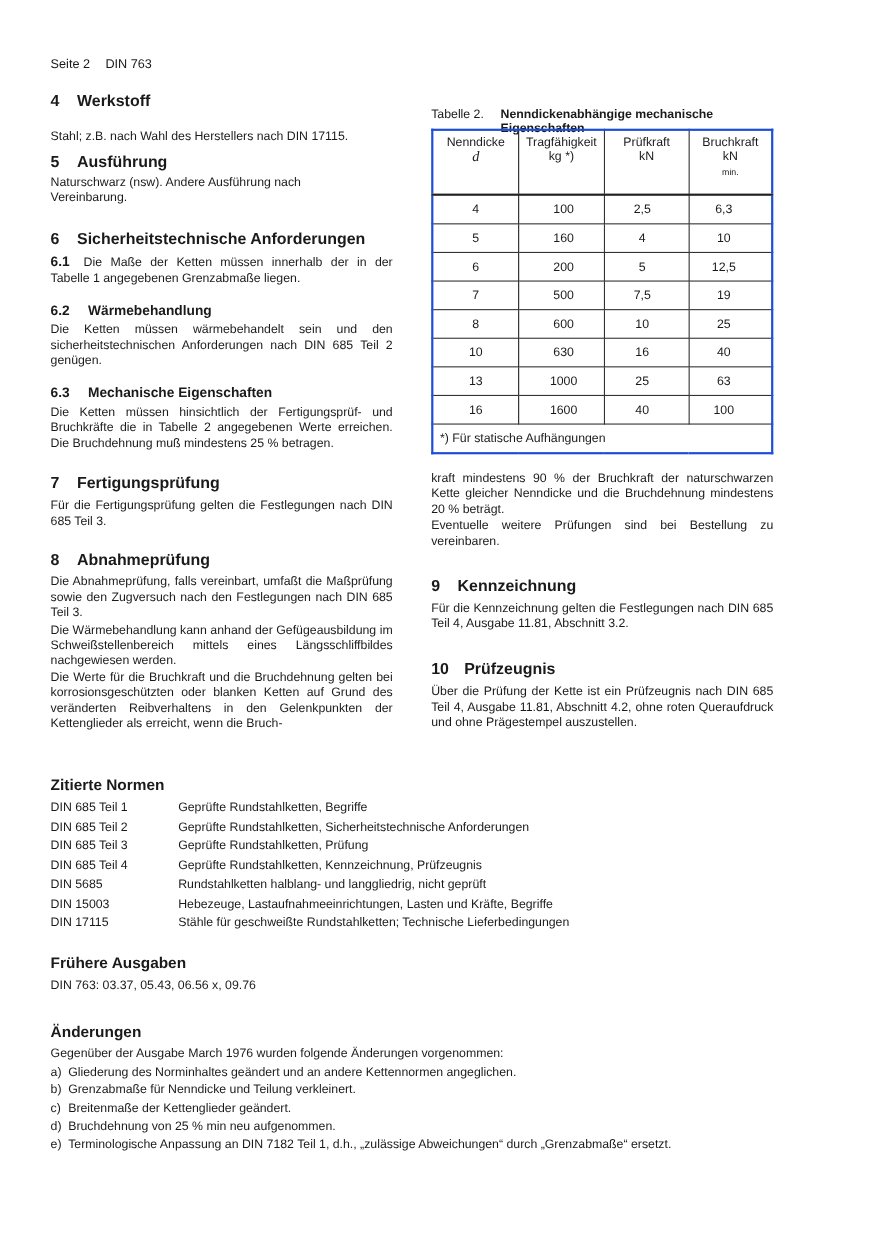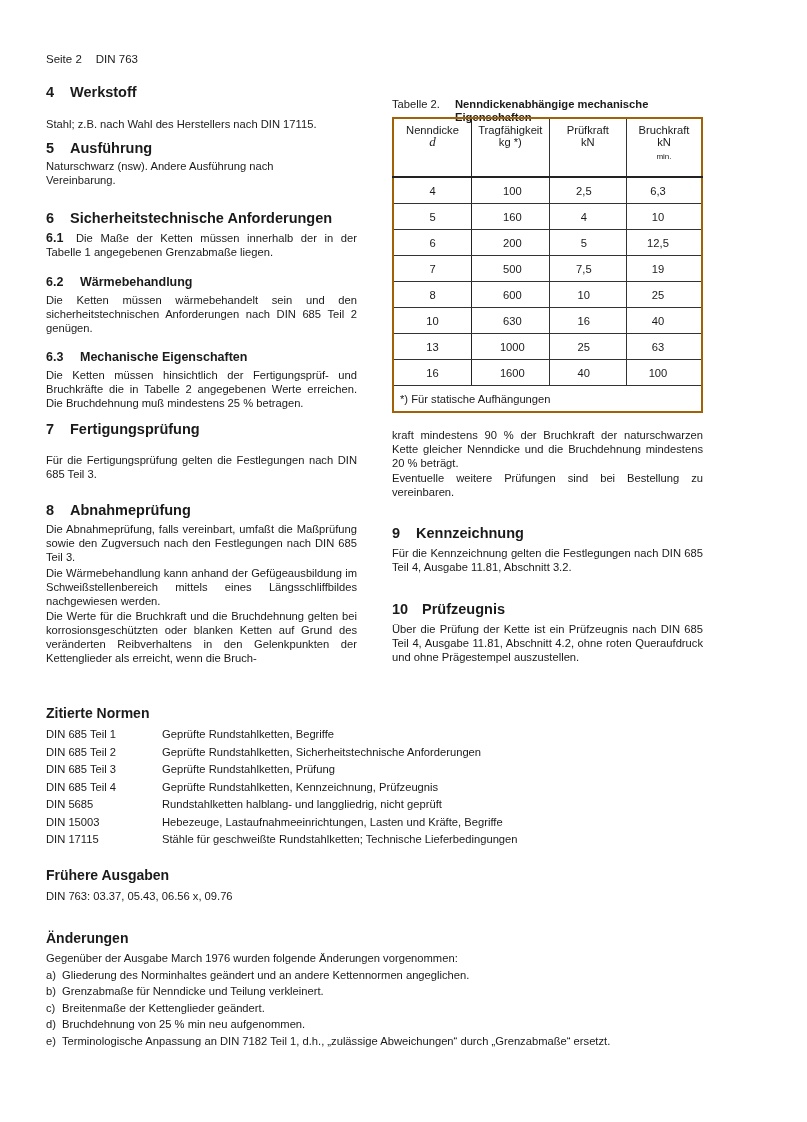--- a/index.html
+++ b/index.html
@@ -16,21 +16,21 @@
   p { position: absolute; margin: 0; text-align: justify; }
   .col-l { left: 46px; width: 311px; }
   .col-r { left: 392px; width: 311px; }
   .b { font-weight: bold; }
 
   .tcap { left: 392px; top: 82px; font-size: 11.2px; line-height: 13px; margin-top: 16px; }
   .tcap .lbl { display: inline-block; width: 63px; vertical-align: top; }
   .tcap .ttl { display: inline-block; font-weight: bold; width: 240px; vertical-align: top; }
 
   table.t2 { position: absolute; left: 392px; top: 117px; width: 311px; border-collapse: collapse;
-             font-size: 11.2px; border: 2px solid #a16207; padding-left: 36px; }
+             font-size: 11.2px; border: 2px solid #1d4ed8; padding-left: 36px; }
   table.t2 th, table.t2 td { border: 1px solid #333; text-align: center; padding: 0; }
   table.t2 th { height: 52px; font-weight: normal; vertical-align: top; padding-top: 5px; line-height: 12px; }
   table.t2 td { height: 25px; }
   table.t2 th:first-child, table.t2 td:first-child { border-right: 1.6px solid #222; }
   table.t2 tr.headrow { border-bottom: 2px solid #222; }
   .sym { font-family: "Liberation Serif", serif; font-style: italic; font-size: 13px; }
   .minlbl { font-size: 8px; display: block; margin-top: 3px; }
   td.foot { text-align: left !important; padding-left: 6px !important; height: 25px; }
   .c2 { padding-left: 4px !important; }
   .c3 { padding-right: 8px !important; }
@@ -59,21 +59,21 @@
 
 <h2 class="col-l" style="top:209px"><span class="num">6</span><span>Sicherheitstechnische Anforderungen</span></h2>
 <p class="col-l" style="top:231px"><span class="b" style="font-size:12.5px; display:inline-block; width:30px">6.1</span><span>Die Maße der Ketten müssen innerhalb der in der Tabelle 1 angegebenen Grenzabmaße liegen.</span></p>
 
 <h3 class="col-l" style="top:274px"><span class="num">6.2</span><span>Wärmebehandlung</span></h3>
 <p class="col-l" style="top:293px">Die Ketten müssen wärmebehandelt sein und den sicherheitstechnischen Anforderungen nach DIN 685 Teil 2 genügen.</p>
 
 <h3 class="col-l" style="top:349px"><span class="num">6.3</span><span>Mechanische Eigenschaften</span></h3>
 <p class="col-l" style="top:368px">Die Ketten müssen hinsichtlich der Fertigungsprüf- und Bruchkräfte die in Tabelle 2 angegebenen Werte erreichen. Die Bruchdehnung muß mindestens 25 % betragen.</p>
 
-<h2 class="col-l" style="top:420px"><span class="num">7</span><span>Fertigungsprüfung</span></h2>
+<h2 class="col-l" style="top:431px"><span class="num">7</span><span>Fertigungsprüfung</span></h2>
 <p class="col-l" style="top:453px">Für die Fertigungsprüfung gelten die Festlegungen nach DIN 685 Teil 3.</p>
 
 <h2 class="col-l" style="top:501px"><span class="num">8</span><span>Abnahmeprüfung</span></h2>
 <p class="col-l" style="top:522px">Die Abnahmeprüfung, falls vereinbart, umfaßt die Maßprüfung sowie den Zugversuch nach den Festlegungen nach DIN 685 Teil 3.</p>
 <p class="col-l" style="top:566px">Die Wärmebehandlung kann anhand der Gefügeausbildung im Schweißstellenbereich mittels eines Längsschliffbildes nachgewiesen werden.</p>
 <p class="col-l" style="top:609px">Die Werte für die Bruchkraft und die Bruchdehnung gelten bei korrosionsgeschützten oder blanken Ketten auf Grund des veränderten Reibverhaltens in den Gelenkpunkten der Kettenglieder als erreicht, wenn die Bruch-</p>
 
 <div class="abs tcap">
   <span class="lbl">Tabelle 2.</span><span class="ttl">Nenndickenabhängige mechanische Eigenschaften</span>
 </div>

